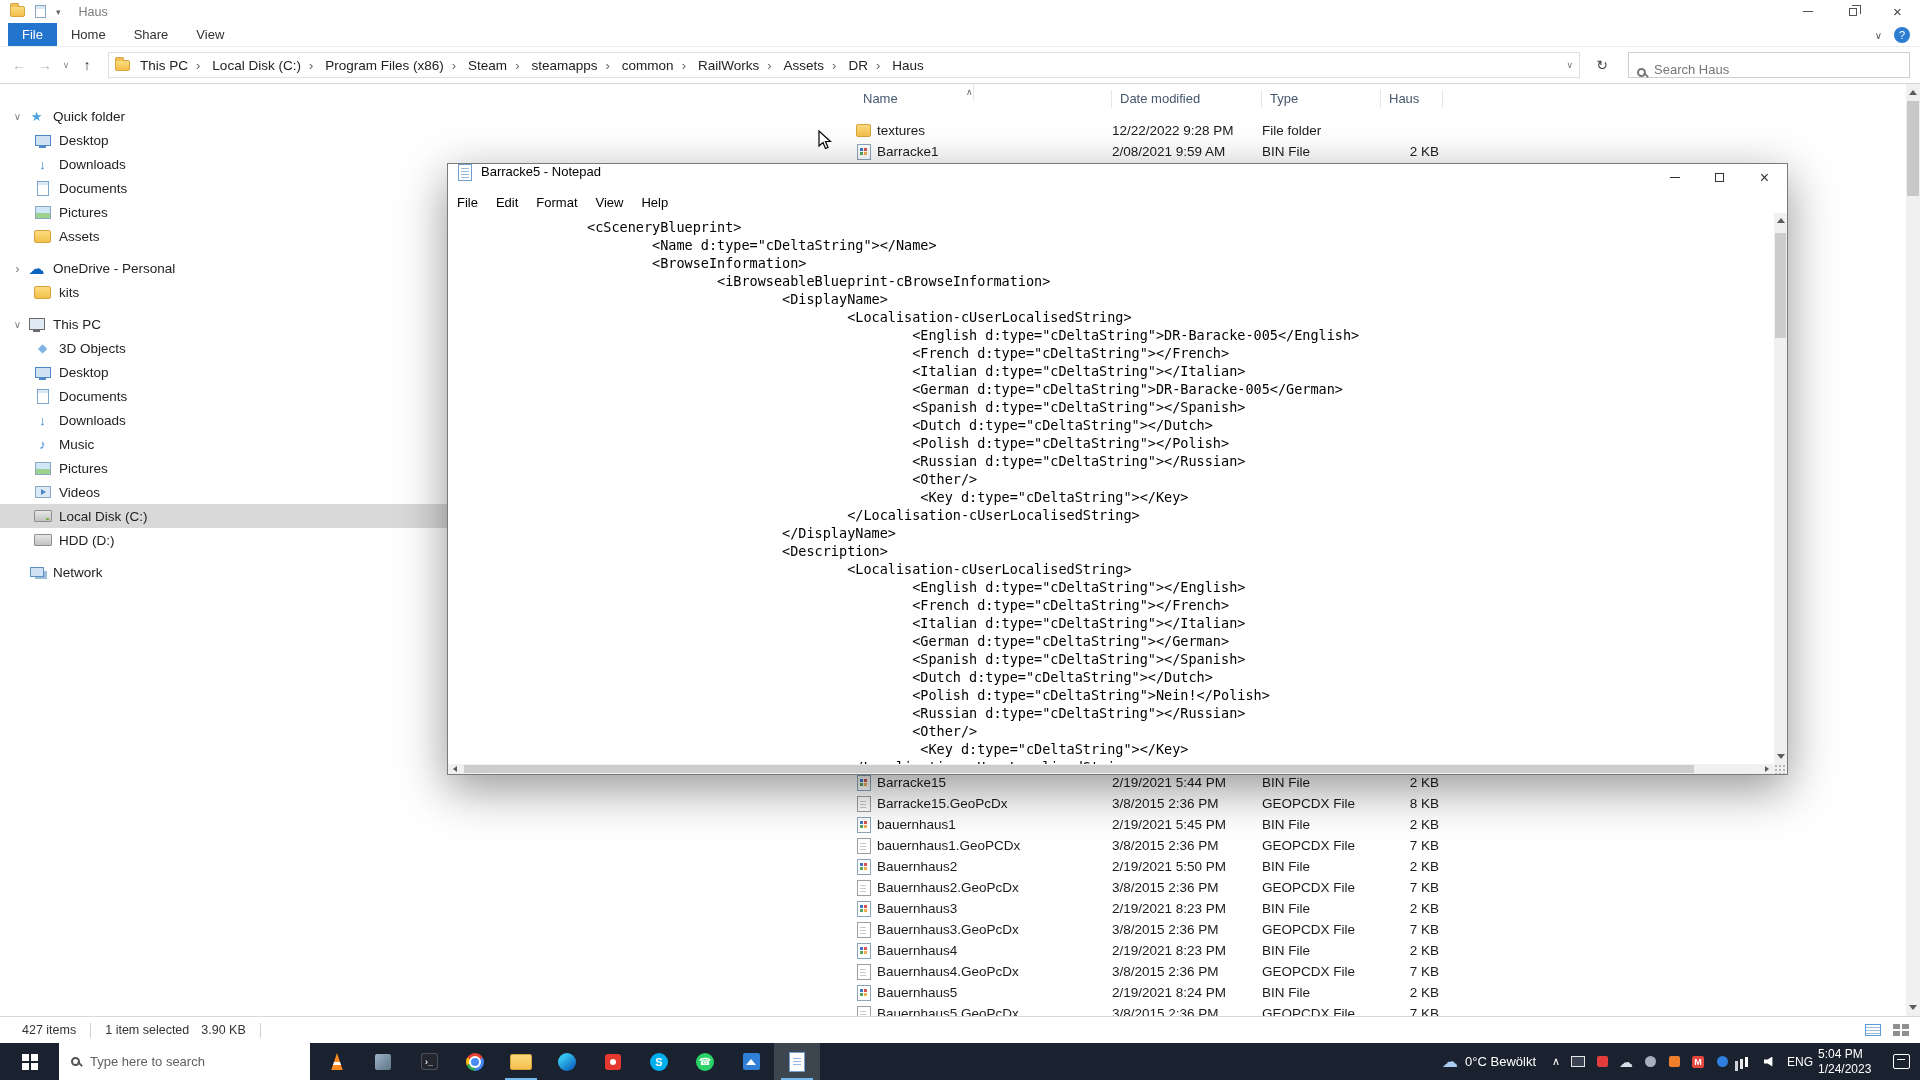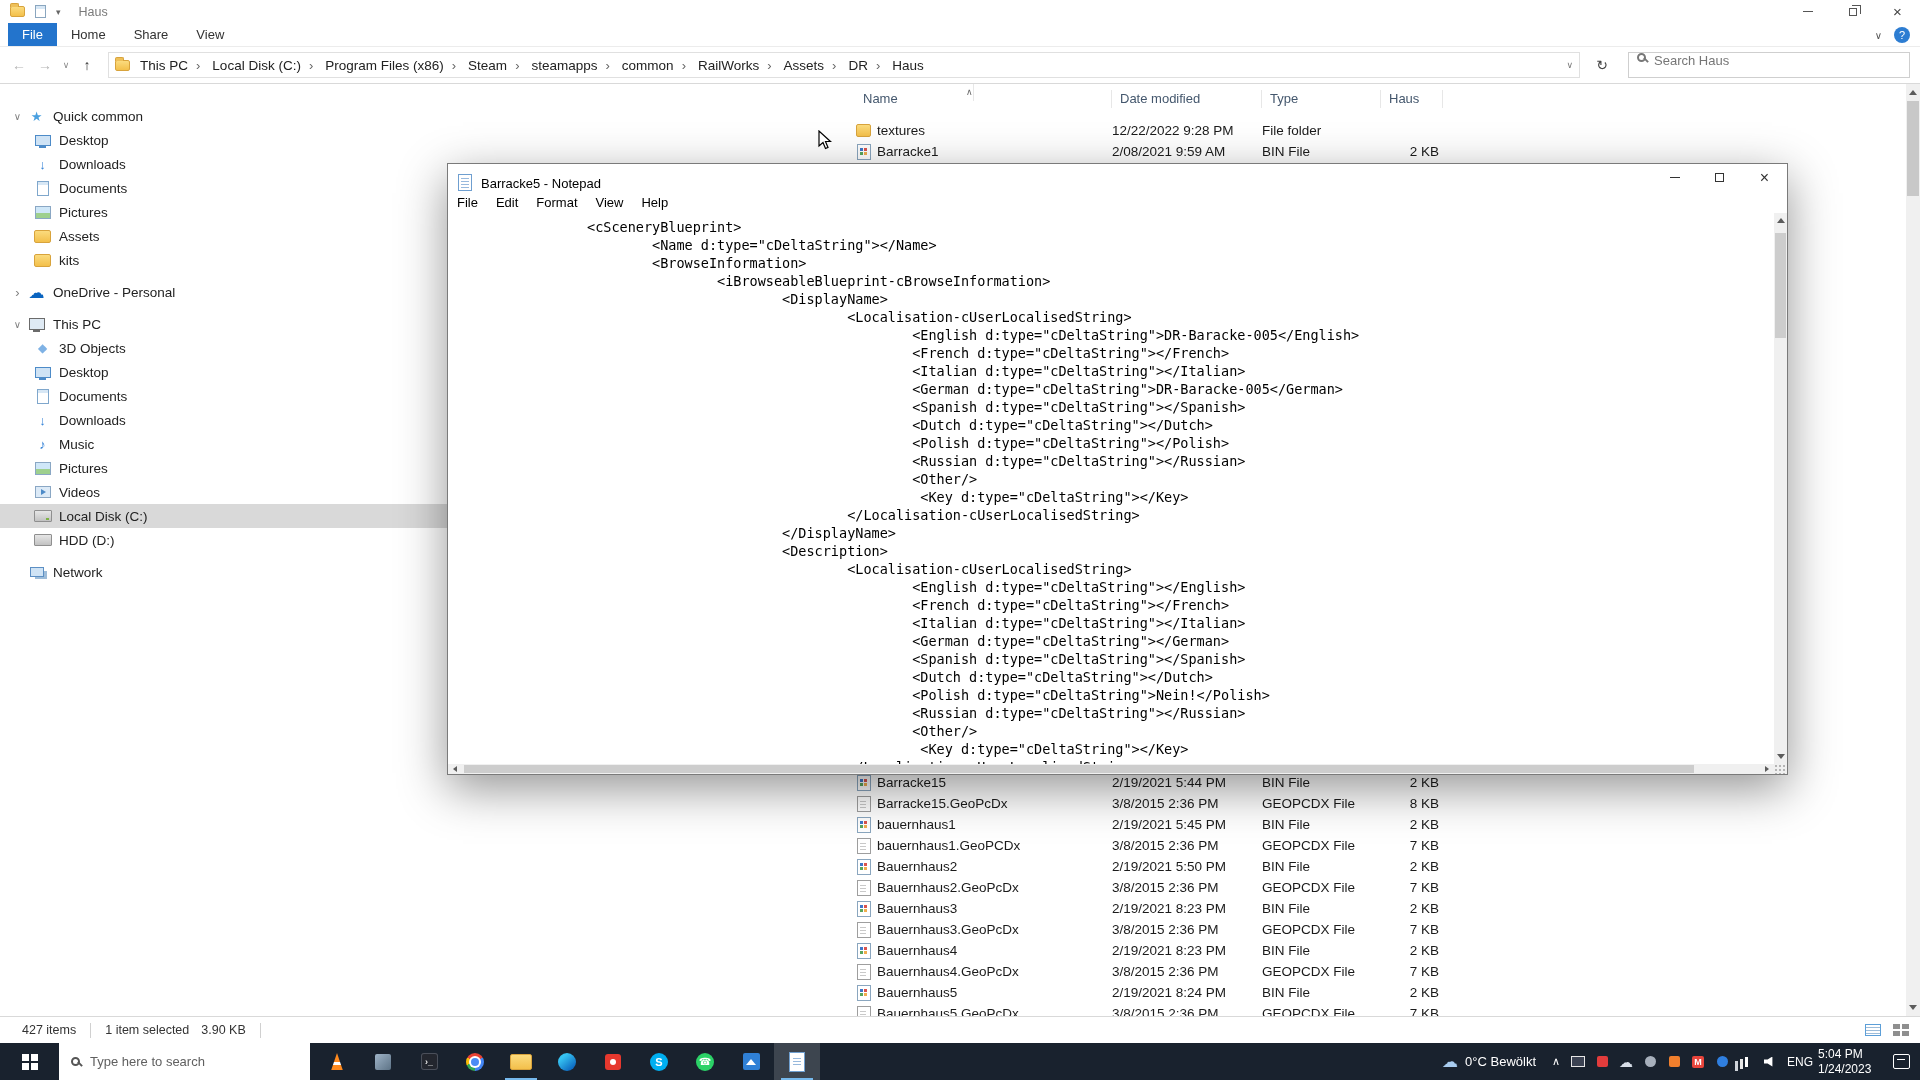--- a/index.html
+++ b/index.html
@@ -42,21 +42,21 @@
   .na-chev{font-size:9px;color:#888;width:12px;text-align:center}
   .na-chev::before{content:"∨"}
   .addr-box{position:absolute;left:108px;top:5px;width:1472px;height:26px;border:1px solid #e0e0e0;background:#fff;display:flex;align-items:center;padding:0 6px}
   .crumbs{display:flex;align-items:center;white-space:nowrap;overflow:hidden}
   .crumb{padding:0 2px;color:#222;font-size:13.5px}
   .crumb:not(:last-child)::after{content:"›";color:#666;padding:0 8px;font-size:13px}
   .addr-caret{margin-left:auto;font-size:9px;color:#777}
   .addr-caret::before{content:"∨"}
   .refresh{position:absolute;left:1590px;top:5px;width:24px;height:26px;display:flex;align-items:center;justify-content:center;color:#444;font-size:14px}
   .refresh::before{content:"↻"}
-  .search-box{position:absolute;left:1628px;top:5px;width:282px;height:26px;border:1px solid #cfcfcf;background:#fff;display:flex;align-items:flex-start;padding:0 8px;gap:8px}
+  .search-box{position:absolute;left:1628px;top:5px;width:282px;height:26px;border:1px solid #cfcfcf;background:#fff;display:flex;align-items:flex-end;padding:0 8px;gap:8px}
   .mag{width:9px;height:9px;border:2px solid #777;border-radius:50%;position:relative;flex:0 0 auto}
   .mag::after{content:"";position:absolute;width:6px;height:2px;background:#777;transform:rotate(45deg);right:-5px;bottom:-1px}
   .search-box input,.tb-search input{border:none;outline:none;background:transparent;font:13px "Liberation Sans",sans-serif;color:#444;width:100%}
   .search-box input::placeholder{color:#767676}
 
   
   .x-body{position:absolute;left:0;top:84px;width:1920px;height:932px;overflow:hidden;background:#fff}
   .x-side{position:absolute;left:0;top:0;width:836px;height:100%;padding-top:20px}
   .side-row{display:flex;align-items:center;height:24px;padding-left:10px;font-size:13.5px;color:#222}
   .side-row.child{padding-left:16px}
@@ -122,21 +122,21 @@
   .sb-div{width:1px;height:15px;background:#d0d0d0;margin:0 14px}
   .sb-size{margin-left:12px}
   .sb-views{position:absolute;right:8px;display:flex;gap:6px;align-items:center}
   .v-btn{width:22px;height:20px;display:flex;align-items:center;justify-content:center}
   .v-details{width:16px;height:12px;border:1px solid #5c9fd8;background:repeating-linear-gradient(#fff 0 2px,#9dbcd9 2px 3px)}
   .v-thumbs{width:16px;height:12px;position:relative}
   .v-thumbs::before{content:"";position:absolute;left:0;top:0;width:7px;height:5px;background:#8f8f8f;box-shadow:9px 0 0 #8f8f8f,0 7px 0 #8f8f8f,9px 7px 0 #8f8f8f}
 
   
   .notepad{position:absolute;left:447px;top:163px;width:1341px;height:612px;background:#fff;border:1px solid #7a7a7a;box-shadow:0 14px 45px rgba(0,0,0,.42);z-index:60}
-  .n-title{position:absolute;left:0;top:0;right:0;height:27px;background:#fff;display:flex;align-items:flex-end}
+  .n-title{position:absolute;left:0;top:0;right:0;height:27px;background:#fff;display:flex;align-items:flex-start}
   .n-ico{width:14px;height:17px;background:#fff;border:1px solid #6f9fd0;margin-left:10px;position:relative}
   .n-ico::before{content:"";position:absolute;left:2px;top:3px;width:8px;height:1px;background:#98b9dd;box-shadow:0 3px 0 #98b9dd,0 6px 0 #98b9dd,0 9px 0 #98b9dd}
   .n-title-text{margin-left:9px;font-size:13px;color:#000}
   .n-caps{position:absolute;right:0;top:0;height:27px;display:flex}
   .n-cap{width:45px;height:27px;display:flex;align-items:center;justify-content:center}
   .g-max{width:9px;height:9px;border:1px solid #333}
   .n-gmin{width:10px;height:1px;background:#333}
   .n-gclose::before{content:"×";font-size:16px;color:#333}
   .n-menu{position:absolute;left:0;top:27px;right:0;height:22px;display:flex;align-items:center;background:#fff}
   .n-menu-item{padding:0 9px;font-size:13px;color:#000}
@@ -284,21 +284,21 @@
       </div>
     </div>
 
     <div class="x-body">
 
       <div class="x-side">
 
           <div class="side-row root">
             <span class="chev chev-down"></span>
             <span class="ico i-star"></span>
-            <span class="lbl">Quick common</span>
+            <span class="lbl">Quick folder</span>
           </div>
 
           <div class="side-row child">
             <span class="chev"></span>
             <span class="ico i-desktop"></span>
             <span class="lbl">Desktop</span>
           </div>
 
           <div class="side-row child">
             <span class="chev"></span>
@@ -317,31 +317,31 @@
             <span class="ico i-pic"></span>
             <span class="lbl">Pictures</span>
           </div>
 
           <div class="side-row child">
             <span class="chev"></span>
             <span class="ico i-folder"></span>
             <span class="lbl">Assets</span>
           </div>
 
-
-          <div class="side-row child">
-            <span class="chev"></span>
-            <span class="ico i-folder"></span>
-            <span class="lbl">kits</span>
-          </div>
 
           <div class="side-row root gap">
             <span class="chev chev-right"></span>
             <span class="ico i-cloud"></span>
             <span class="lbl">OneDrive - Personal</span>
+          </div>
+
+          <div class="side-row child">
+            <span class="chev"></span>
+            <span class="ico i-folder"></span>
+            <span class="lbl">kits</span>
           </div>
 
           <div class="side-row root gap">
             <span class="chev chev-down"></span>
             <span class="ico i-pc"></span>
             <span class="lbl">This PC</span>
           </div>
 
           <div class="side-row child">
             <span class="chev"></span>

